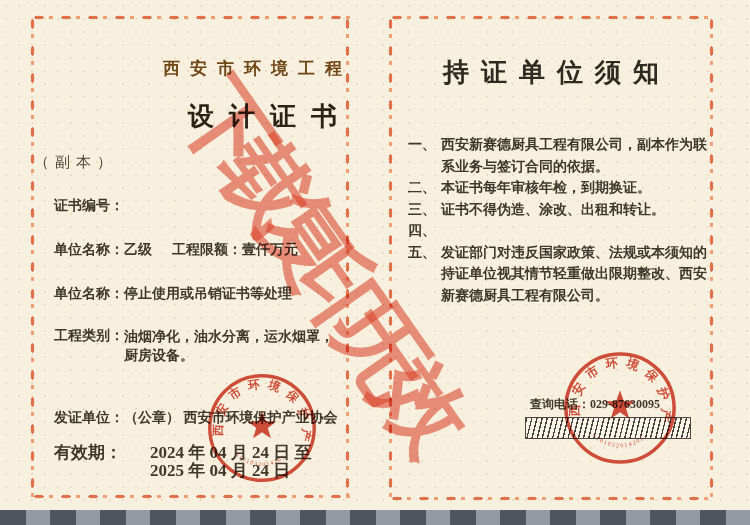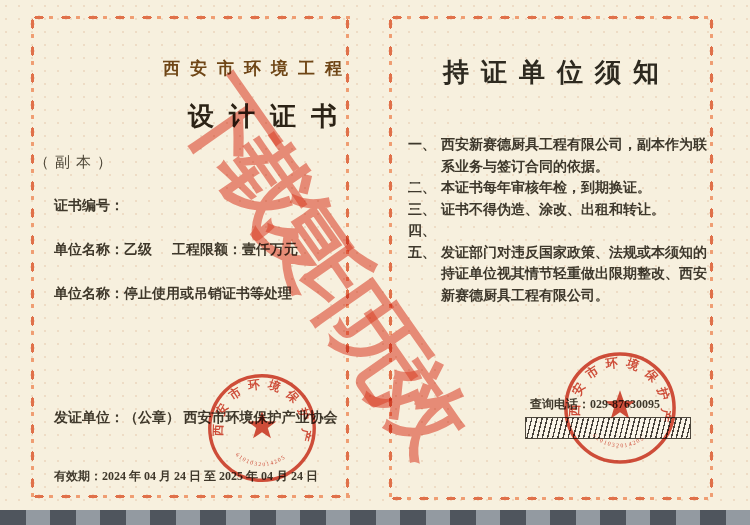--- a/index.html
+++ b/index.html
@@ -52,21 +52,21 @@
   .frow{position:absolute;left:26px;right:10px;display:flex;align-items:flex-start;
     font-size:14px;font-weight:600;line-height:18px;}
   .flabel{white-space:nowrap;flex:0 0 auto;}
   .fvalue{flex:0 1 auto;}
   .r1{top:184px;}
   .r2{top:228px;}
   .r3{top:272px;}
   .r4{top:314px;}
   .r4 .fvalue{width:238px;line-height:19px;}
   .r5{top:396px;}
-  .r6{top:454px;font-size:12px;}
+  .r6{top:431px;font-size:17px;gap:28px;}
   .gap{display:inline-block;width:20px;}
 
   
   .rp-title{position:absolute;top:42px;left:0;right:0;text-align:center;
     font-size:26px;font-weight:600;letter-spacing:12px;text-indent:12px;color:#2e2a20;}
   .notices{position:absolute;top:121px;left:22px;width:300px;}
   .notice{display:flex;font-size:14px;font-weight:600;line-height:21.5px;color:#3e382c;}
   .n-num{flex:0 0 33px;}
   .n-text{flex:1 1 auto;}
   .phone{position:absolute;top:383px;left:144px;font-size:12px;font-weight:600;white-space:nowrap;}
@@ -118,20 +118,24 @@
       <span class="gap"></span>
       <span class="flabel">工程限额：</span>
       <span class="fvalue">壹仟万元</span>
     </div>
 
     <div class="frow r3">
       <span class="flabel">单位名称：</span>
       <span class="fvalue">停止使用或吊销证书等处理</span>
     </div>
 
+    <div class="frow r4">
+      <span class="flabel">工程类别：</span>
+      <span class="fvalue">油烟净化，油水分离，运水烟罩，厨房设备。</span>
+    </div>
 
     <div class="frow r5">
       <span class="flabel">发证单位：</span>
       <span class="fvalue">（公章） 西安市环境保护产业协会</span>
     </div>
 
     <div class="frow r6">
       <span class="flabel">有效期：</span>
       <span class="fvalue">2024 年 04 月 24 日 至 2025 年 04 月 24 日</span>
     </div>

